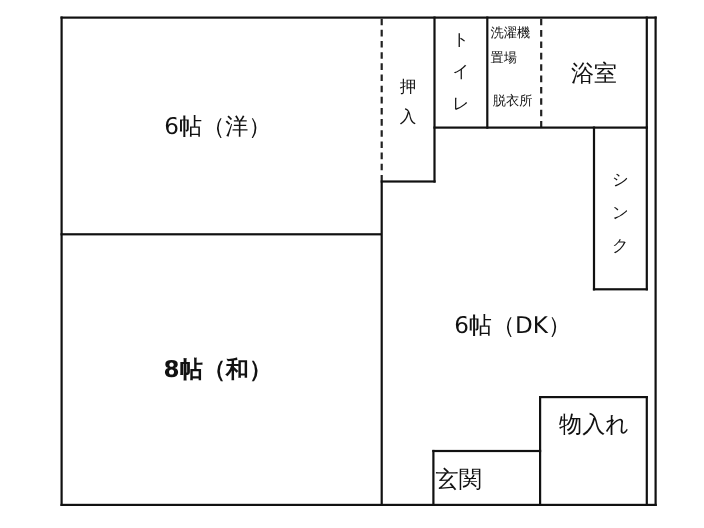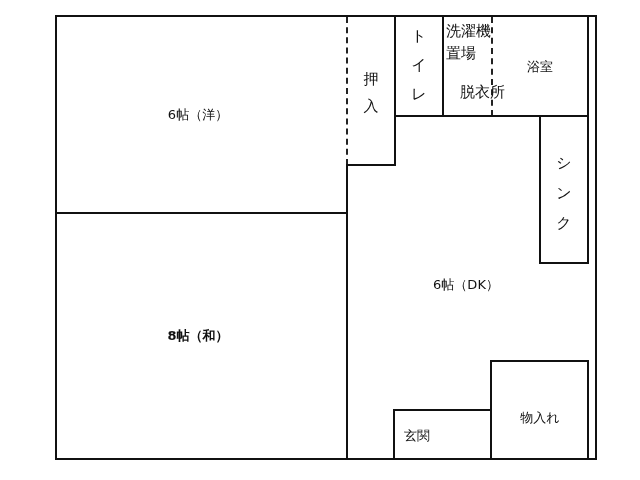--- a/index.html
+++ b/index.html
@@ -1,23 +1,23 @@
 <!DOCTYPE html>
 <html><head>
 <meta charset="utf-8">
 <style>
   html, body { margin:0; padding:0; background:#ffffff; }
   body { width:640px; height:480px; position:relative; overflow:hidden;
          font-family:"DejaVu Sans", "Liberation Sans", sans-serif; color:#111; }
   .wall { position:absolute; background:#111; }
   .dash-v { position:absolute; width:0; border-left:2px dashed #222; }
-  .label { position:absolute; font-size:13px; white-space:nowrap; transform:translate(-50%,-50%); }
+  .label { position:absolute; font-size:21px; white-space:nowrap; transform:translate(-50%,-50%); }
   .vlabel { position:absolute; font-size:15px; transform:translateX(-50%); text-align:center; line-height:1; }
   .vlabel span { display:block; }
-  .small { position:absolute; font-size:15px; white-space:nowrap; }
+  .small { position:absolute; font-size:12px; white-space:nowrap; }
 </style>
 </head>
 <body>
 
 <div class="wall" style="left:55px; top:15px; width:542px; height:2px;"></div>
 <div class="wall" style="left:55px; top:458px; width:542px; height:2px;"></div>
 <div class="wall" style="left:55px; top:15px; width:2px; height:445px;"></div>
 <div class="wall" style="left:595px; top:15px; width:2px; height:445px;"></div>
 
 <div class="wall" style="left:55px; top:212px; width:292px; height:2px;"></div>
@@ -38,39 +38,39 @@
 
 <div class="wall" style="left:490px; top:360px; width:99px; height:2px;"></div>
 <div class="wall" style="left:490px; top:360px; width:2px; height:100px;"></div>
 <div class="wall" style="left:587px; top:360px; width:2px; height:100px;"></div>
 
 <div class="wall" style="left:393px; top:409px; width:99px; height:2px;"></div>
 <div class="wall" style="left:393px; top:409px; width:2px; height:51px;"></div>
 
 <div class="label" style="left:198px; top:115px;">6帖（洋）</div>
 <div class="label" style="left:198px; top:336px;font-weight:bold;">8帖（和）</div>
-<div class="label" style="left:466px; top:285px;">6帖（DK）</div>
+<div class="label" style="left:466px; top:296px;">6帖（DK）</div>
 
 <div class="vlabel" style="left:371px; top:66px; line-height:27px;">
   <span>押</span>
   <span>入</span>
 </div>
 
 <div class="vlabel" style="left:419px; top:22px; line-height:29px;">
   <span>ト</span>
   <span>イ</span>
   <span>レ</span>
 </div>
 
 <div class="small" style="left:446px; top:22px;">洗濯機</div>
 <div class="small" style="left:446px; top:44px;">置場</div>
-<div class="small" style="left:460px; top:83px;font-family:Liberation Serif, serif;">脱衣所</div>
+<div class="small" style="left:448px; top:83px;font-family:Liberation Serif, serif;">脱衣所</div>
 
 <div class="label" style="left:540px; top:67px;">浴室</div>
 
 <div class="vlabel" style="left:564px; top:148px; line-height:30px;">
   <span>シ</span>
   <span>ン</span>
   <span>ク</span>
 </div>
 
 <div class="label" style="left:417px; top:436px;">玄関</div>
-<div class="label" style="left:540px; top:418px;font-family:Liberation Serif, serif;">物入れ</div>
+<div class="label" style="left:540px; top:386px;font-family:Liberation Serif, serif;">物入れ</div>
 
 </body></html>

